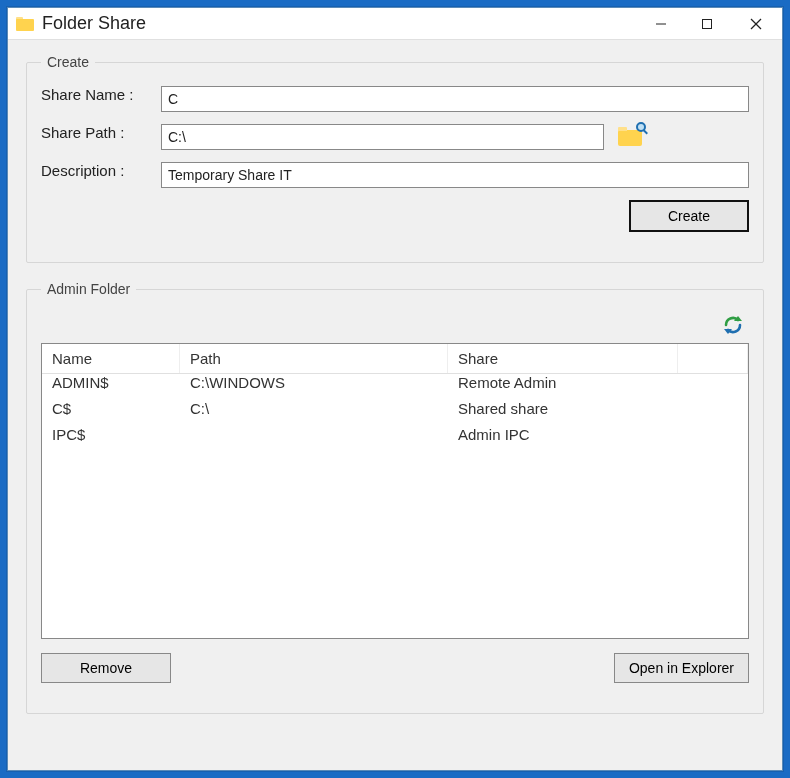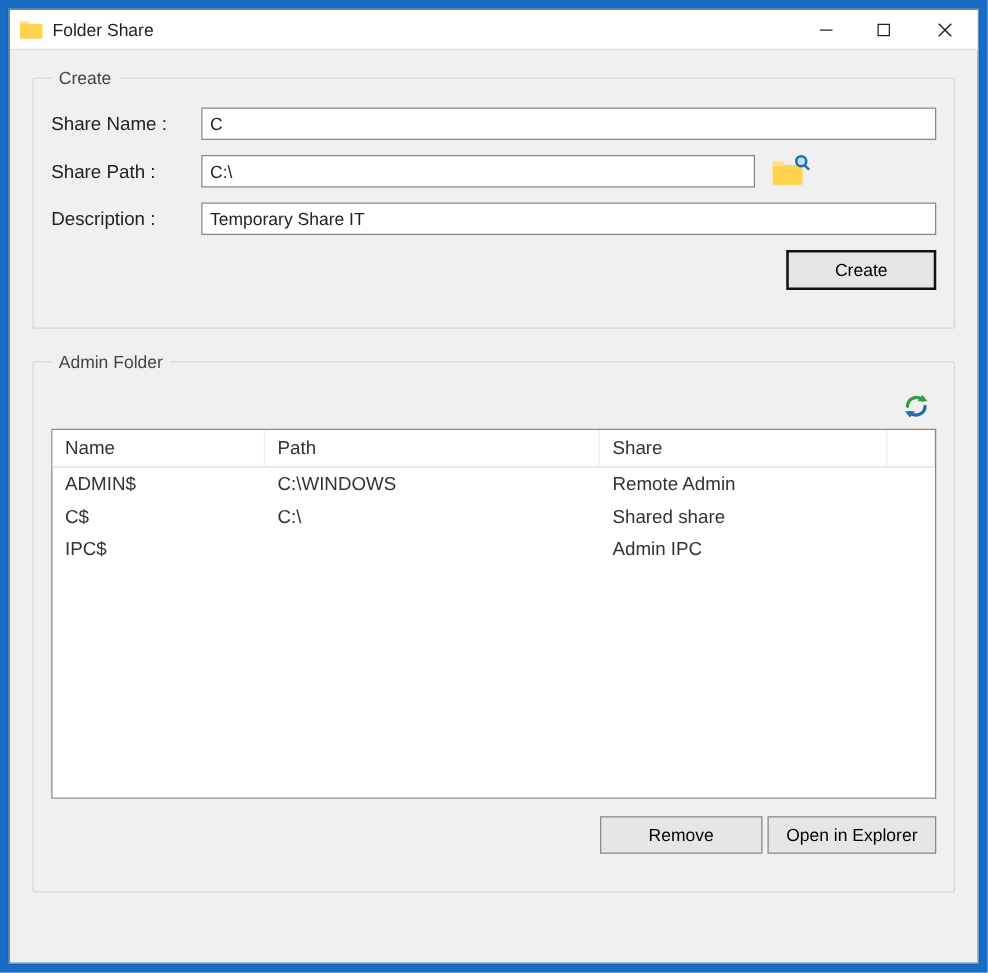--- a/index.html
+++ b/index.html
@@ -49,21 +49,21 @@
   }
   .titlebar .folder-icon::after {
     content: "";
     position: absolute;
     top: 2px; left: 0;
     width: 18px; height: 12px;
     background: #ffd34e;
     border-radius: 1px;
   }
   .titlebar .title {
-    font-size: 14px;
+    font-size: 18px;
     color: #222;
     flex: 0 0 auto;
   }
   .titlebar .spacer { flex: 1; }
   .winbtn {
     width: 46px; height: 31px;
     display: flex; align-items: center; justify-content: center;
     color: #333;
   }
   .winbtn svg { display: block; }
@@ -79,21 +79,21 @@
     position: relative;
   }
   fieldset.group legend {
     padding: 0 6px;
     font-size: 14px;
     color: #444;
     background: #f0f0f0;
   }
   .form-row {
     display: flex;
-    align-items: center;
+    align-items: flex-start;
     margin-bottom: 12px;
   }
   .form-row label {
     width: 120px;
     font-size: 15px;
     color: #222;
   }
   .form-row input.textbox {
     flex: 1;
     height: 26px;
@@ -175,35 +175,34 @@
     background: #fff;
   }
   .list-header .col {
     padding: 6px 10px 4px 10px;
     color: #333;
     border-right: 1px solid #eee;
   }
   .list-body .row {
     display: flex;
     height: 26px;
-    align-items: center;
   }
   .list-body .cell {
     padding: 0 10px;
     color: #333;
     white-space: nowrap;
     overflow: hidden;
   }
-  .col-name { width: 170px; }
+  .col-name { width: 138px; }
   .col-path { width: 268px; }
   .col-info { width: 230px; }
   .col-end  { flex: 1; }
   .bottom-btns {
     display: flex;
-    justify-content: flex-end;
+    justify-content: space-between;
     gap: 4px;
     margin-top: 14px;
   }
   button.bbtn {
     height: 30px;
     min-width: 130px;
     border: 1px solid #888;
     background: #e6e6e6;
     font-family: inherit;
     font-size: 14px;

